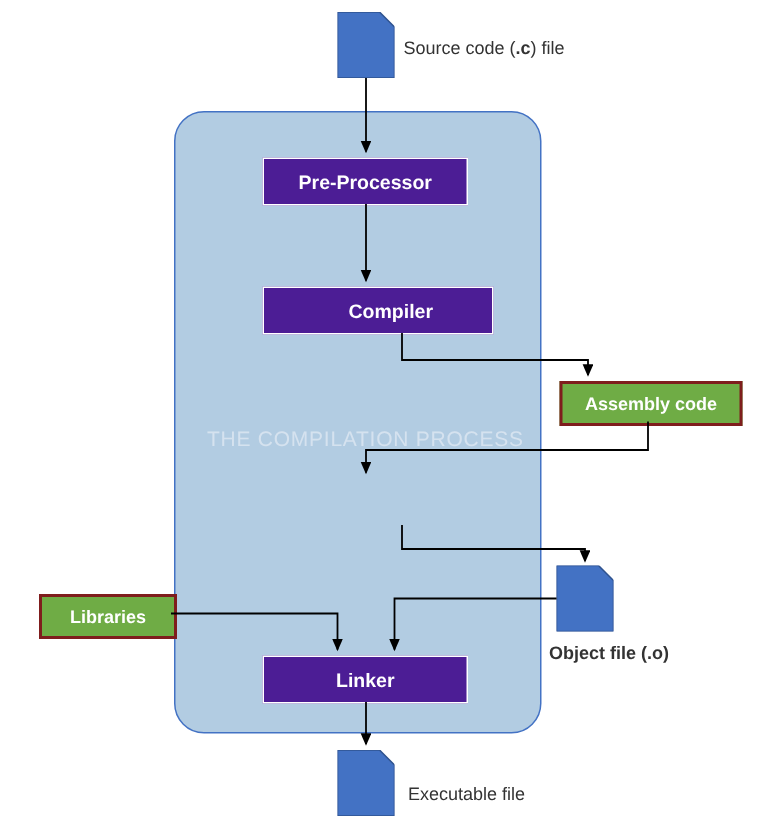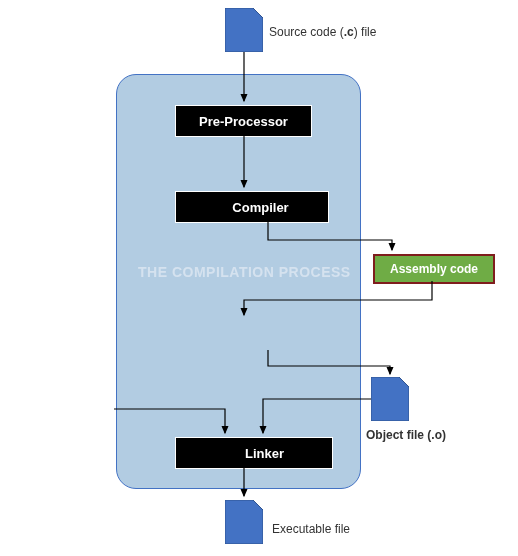--- a/index.html
+++ b/index.html
@@ -15,21 +15,21 @@
     background: #fff;
   }
   .container-box {
     position: absolute;
     background: #b2cce2;
     border: 1px solid #4372c4;
     border-radius: 20px;
   }
   .stage {
     position: absolute;
-    background: #000000;
+    background: #4c1d95;
     border: 1px solid #fff;
     color: #fff;
     font-weight: 600;
     text-align: center;
     display: flex;
     align-items: center;
     justify-content: center;
     font-size: 13px;
   }
   .greenbox {
@@ -52,22 +52,23 @@
   .file-shape svg { display: block; }
   .label {
     position: absolute;
     font-size: 12px;
     color: #333;
   }
   .bg-title {
     position: absolute;
     color: #d5e2ef;
     font-size: 14px;
-    font-weight: 700;
+    font-weight: 400;
     letter-spacing: 0.5px;
+    margin-top: 20px;
   }
   svg.overlay {
     position: absolute;
     top: 0; left: 0;
     pointer-events: none;
   }
 </style>
 </head>
 <body>
 
@@ -99,24 +100,25 @@
   <div class="label" style="left:366px; top:428px;font-weight:bold;">
     <span>Object file (<b>.o</b>)</span>
   </div>
   <div class="label" style="left:272px; top:522px;">Executable file</div>
 
   <div class="stage" style="left:175px; top:105px; width:135px; height:30px;">Pre-Processor</div>
 
   <div class="stage" style="left:175px; top:191px; width:135px; height:30px;padding-left:17px;">Compiler</div>
 
 
-  <div class="stage" style="left:175px; top:437px; width:135px; height:30px;padding-left:21px;">Linker</div>
+  <div class="stage" style="left:175px; top:437px; width:135px; height:30px;">Linker</div>
 
   <div class="greenbox" style="left:373px; top:254px; width:118px; height:26px;">Assembly code</div>
 
+  <div class="greenbox" style="left:26px; top:396px; width:88px; height:26px;">Libraries</div>
 
   <svg class="overlay" width="518" height="556">
     <defs>
       <marker id="ah" markerWidth="8" markerHeight="8" refX="6" refY="3" orient="auto">
         <path d="M0,0 L7,3 L0,6 Z" fill="#000"></path>
       </marker>
     </defs>
 
     <line x1="244" y1="52" x2="244" y2="101" stroke="#000" stroke-width="1.2" marker-end="url(#ah)"></line>
 

